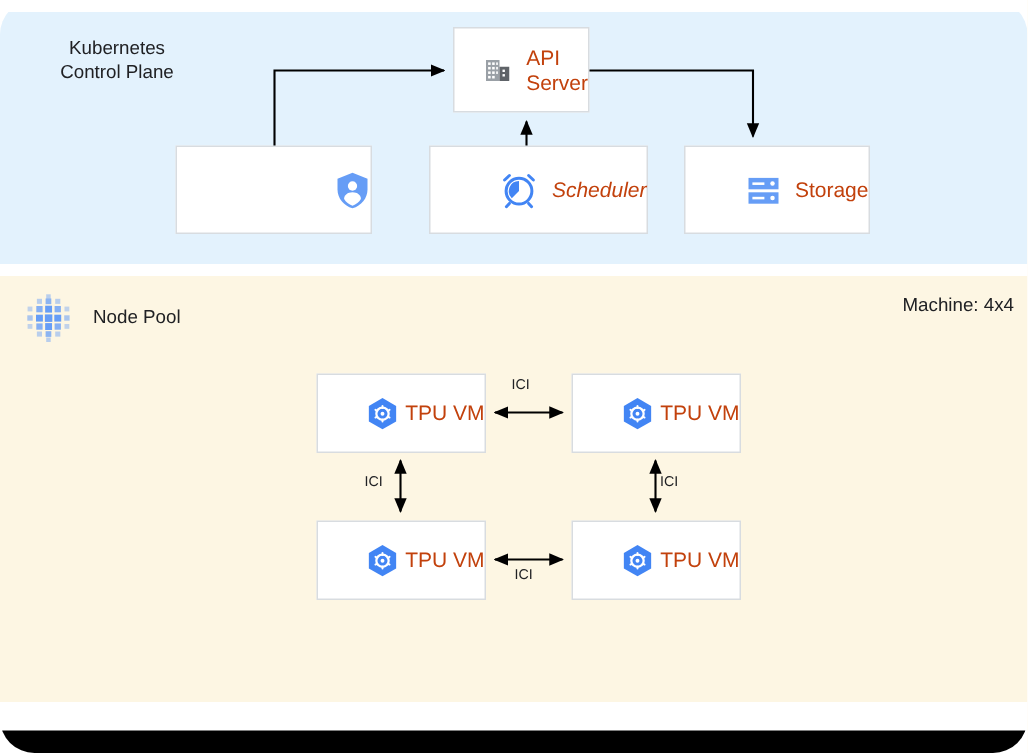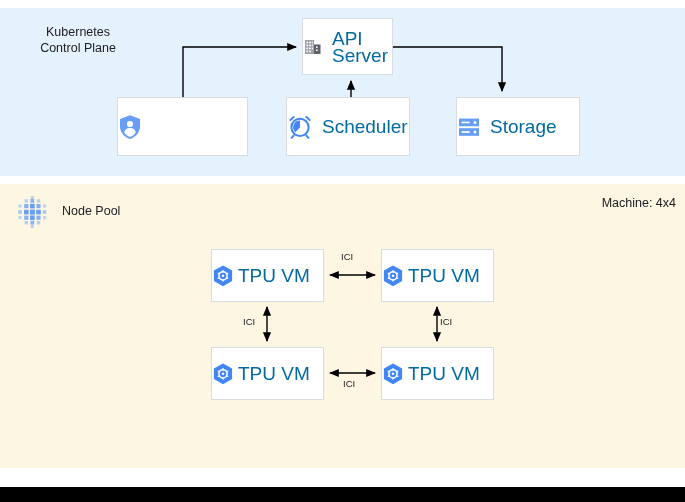--- a/index.html
+++ b/index.html
@@ -10,20 +10,21 @@
   body {
     font-family: "Liberation Sans", sans-serif;
     -webkit-font-smoothing: antialiased;
   }
   #canvas {
     position: relative;
     width: 685px;
     height: 502px;
     background: #ffffff;
     overflow: hidden;
+    border-radius: 23px;
   }
 
   
   .panel {
     position: absolute;
     left: 0;
     width: 685px;
     box-sizing: border-box;
   }
   #control-plane-panel {
@@ -79,40 +80,40 @@
   }
 
   
   .node-box {
     position: absolute;
     box-sizing: border-box;
     background: #ffffff;
     border: 1px solid #d8dce0;
     display: flex;
     align-items: center;
-    justify-content: flex-start;
+    justify-content: flex-end;
     gap: 9px;
-    font-size: 19px;
-    color: #0369a1;
+    font-size: 14px;
+    color: #c2410c;
   }
   .node-box .label {
     white-space: pre-line;
     line-height: 17px;
     text-align: left;
   }
   .icon-slot {
     flex: 0 0 auto;
     display: block;
     line-height: 0;
   }
 
   
   #box-api-server   { left: 302px; top: 18px;  width: 91px;  height: 57px; }
   #box-resource-ctl { left: 117px; top: 97px;  width: 131px; height: 59px; }
-  #box-scheduler    { left: 286px; top: 97px;  width: 124px; height: 59px; }
+  #box-scheduler    { left: 286px; top: 97px;  width: 146px; height: 59px; font-style: italic; }
   #box-storage      { left: 440px; top: 97px;  width: 124px; height: 59px; margin-left: 16px; }
 
   
   .tpu-box { width: 113px; height: 53px; gap: 4px; }
   #tpu-vm-0 { left: 211px; top: 249px; }
   #tpu-vm-1 { left: 381px; top: 249px; }
   #tpu-vm-2 { left: 211px; top: 347px; }
   #tpu-vm-3 { left: 381px; top: 347px; }
 
   

